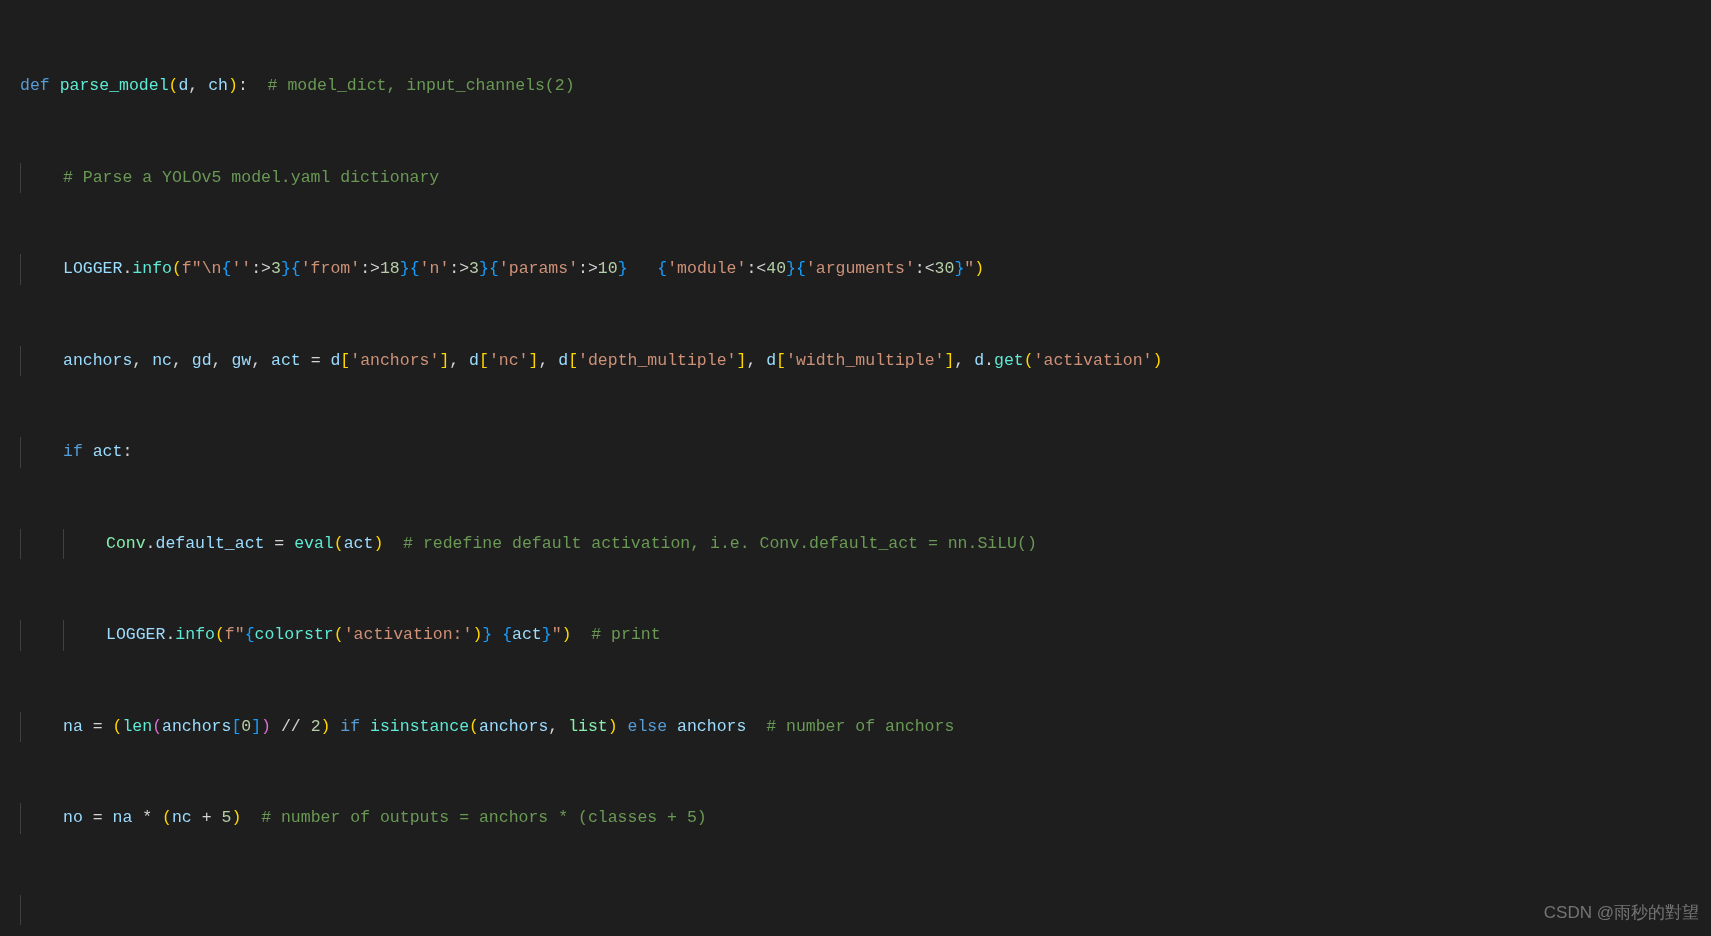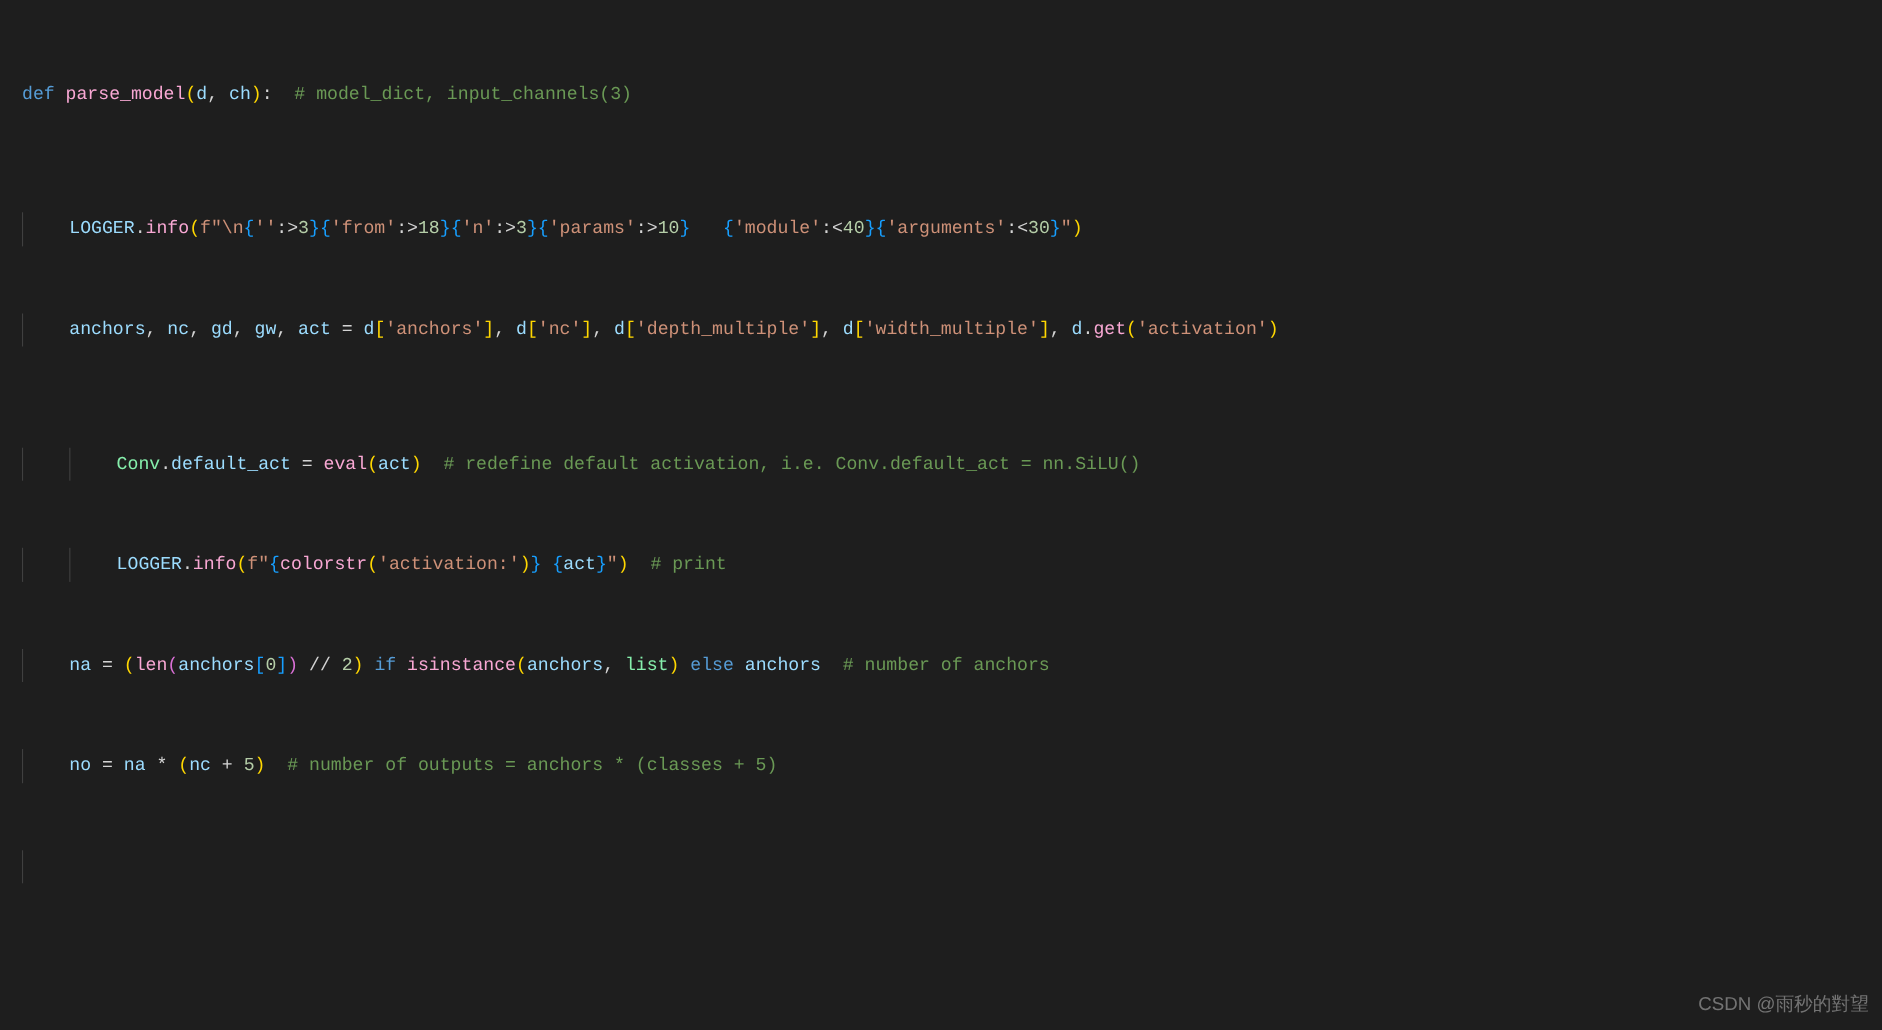--- a/index.html
+++ b/index.html
@@ -22,21 +22,21 @@
     align-items: flex-start;
   }
   .indent-guide {
     display: inline-block;
     border-left: 1px solid #404040;
     height: 1.85em;
     flex-shrink: 0;
   }
   .content { white-space: pre; }
   .kw   { color: #569cd6; margin-top: 12px; }       
-  .fn   { color: #f9a8d4; }
+  .fn   { color: #5eead4; }
   .var  { color: #9cdcfe; }       
   .str  { color: #ce9178; }       
   .num  { color: #b5cea8; }       
   .cmt  { color: #6a9955; }       
   .cls  { color: #86efac; }       
   .pun  { color: #d4d4d4; }       
   .brk1 { color: #ffd700; }       
   .brk2 { color: #da70d6; }       
   .brk3 { color: #179fff; }       
   .op   { color: #d4d4d4; }
@@ -48,27 +48,29 @@
     font-family: Arial, sans-serif;
     font-size: 17px;
     pointer-events: none;
   }
 </style>
 </head>
 <body>
 
 <div class="editor">
 
-<div class="line"><span class="content"><span class="kw">def</span> <span class="fn">parse_model</span><span class="brk1">(</span><span class="var">d</span><span class="pun">, </span><span class="var">ch</span><span class="brk1">)</span><span class="pun">:</span>  <span class="cmt"># model_dict, input_channels(3)</span></span></div>
+<div class="line"><span class="content"><span class="kw">def</span> <span class="fn">parse_model</span><span class="brk1">(</span><span class="var">d</span><span class="pun">, </span><span class="var">ch</span><span class="brk1">)</span><span class="pun">:</span>  <span class="cmt"># model_dict, input_channels(2)</span></span></div>
 
+<div class="line"><span class="indent-guide" style="width:42px"></span><span class="content"><span class="cmt"># Parse a YOLOv5 model.yaml dictionary</span></span></div>
 
 <div class="line"><span class="indent-guide" style="width:42px"></span><span class="content"><span class="var">LOGGER</span><span class="pun">.</span><span class="fn">info</span><span class="brk1">(</span><span class="str"><span>f"</span><span>\n</span></span><span class="brk3">{</span><span class="str">''</span><span class="pun">:&gt;</span><span class="num">3</span><span class="brk3">}</span><span class="brk3">{</span><span class="str">'from'</span><span class="pun">:&gt;</span><span class="num">18</span><span class="brk3">}</span><span class="brk3">{</span><span class="str">'n'</span><span class="pun">:&gt;</span><span class="num">3</span><span class="brk3">}</span><span class="brk3">{</span><span class="str">'params'</span><span class="pun">:&gt;</span><span class="num">10</span><span class="brk3">}</span><span class="str">   </span><span class="brk3">{</span><span class="str">'module'</span><span class="pun">:&lt;</span><span class="num">40</span><span class="brk3">}</span><span class="brk3">{</span><span class="str">'arguments'</span><span class="pun">:&lt;</span><span class="num">30</span><span class="brk3">}</span><span class="str">"</span><span class="brk1">)</span></span></div>
 
 <div class="line"><span class="indent-guide" style="width:42px"></span><span class="content"><span class="var">anchors</span><span class="pun">, </span><span class="var">nc</span><span class="pun">, </span><span class="var">gd</span><span class="pun">, </span><span class="var">gw</span><span class="pun">, </span><span class="var">act</span> <span class="op">=</span> <span class="var">d</span><span class="brk1">[</span><span class="str">'anchors'</span><span class="brk1">]</span><span class="pun">, </span><span class="var">d</span><span class="brk1">[</span><span class="str">'nc'</span><span class="brk1">]</span><span class="pun">, </span><span class="var">d</span><span class="brk1">[</span><span class="str">'depth_multiple'</span><span class="brk1">]</span><span class="pun">, </span><span class="var">d</span><span class="brk1">[</span><span class="str">'width_multiple'</span><span class="brk1">]</span><span class="pun">, </span><span class="var">d</span><span class="pun">.</span><span class="fn">get</span><span class="brk1">(</span><span class="str">'activation'</span><span class="brk1">)</span></span></div>
 
+<div class="line"><span class="indent-guide" style="width:42px"></span><span class="content"><span class="kw">if</span> <span class="var">act</span><span class="pun">:</span></span></div>
 
 <div class="line"><span class="indent-guide" style="width:42px"></span><span class="indent-guide" style="width:42px"></span><span class="content"><span class="cls">Conv</span><span class="pun">.</span><span class="var">default_act</span> <span class="op">=</span> <span class="fn">eval</span><span class="brk1">(</span><span class="var">act</span><span class="brk1">)</span>  <span class="cmt"># redefine default activation, i.e. Conv.default_act = nn.SiLU()</span></span></div>
 
 <div class="line"><span class="indent-guide" style="width:42px"></span><span class="indent-guide" style="width:42px"></span><span class="content"><span class="var">LOGGER</span><span class="pun">.</span><span class="fn">info</span><span class="brk1">(</span><span class="str">f"</span><span class="brk3">{</span><span class="fn">colorstr</span><span class="brk1">(</span><span class="str">'activation:'</span><span class="brk1">)</span><span class="brk3">}</span><span class="str"> </span><span class="brk3">{</span><span class="var">act</span><span class="brk3">}</span><span class="str">"</span><span class="brk1">)</span>  <span class="cmt"># print</span></span></div>
 
 <div class="line"><span class="indent-guide" style="width:42px"></span><span class="content"><span class="var">na</span> <span class="op">=</span> <span class="brk1">(</span><span class="fn">len</span><span class="brk2">(</span><span class="var">anchors</span><span class="brk3">[</span><span class="num">0</span><span class="brk3">]</span><span class="brk2">)</span> <span class="op">//</span> <span class="num">2</span><span class="brk1">)</span> <span class="kw">if</span> <span class="fn">isinstance</span><span class="brk1">(</span><span class="var">anchors</span><span class="pun">, </span><span class="cls">list</span><span class="brk1">)</span> <span class="kw">else</span> <span class="var">anchors</span>  <span class="cmt"># number of anchors</span></span></div>
 
 <div class="line"><span class="indent-guide" style="width:42px"></span><span class="content"><span class="var">no</span> <span class="op">=</span> <span class="var">na</span> <span class="op">*</span> <span class="brk1">(</span><span class="var">nc</span> <span class="op">+</span> <span class="num">5</span><span class="brk1">)</span>  <span class="cmt"># number of outputs = anchors * (classes + 5)</span></span></div>
 
 <div class="line"><span class="indent-guide" style="width:42px"></span><span class="content"> </span></div>

